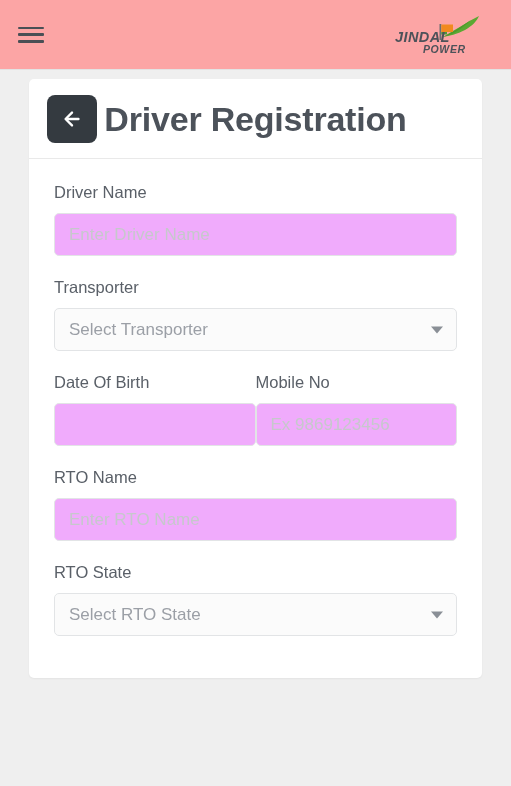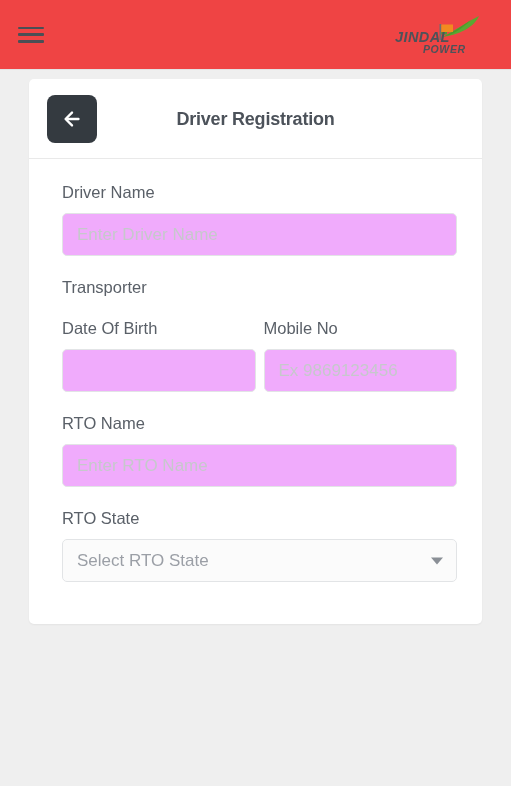--- a/index.html
+++ b/index.html
@@ -12,21 +12,21 @@
 
   body {
     background: #efefef;
     font-family: "Liberation Sans", sans-serif;
     -webkit-font-smoothing: antialiased;
   }
 
   
   .navbar {
     height: 70px;
-    background: #ef4444;
+    background: #fca5a5;
     border-bottom: 1px solid #e3e3e3;
     display: flex;
     align-items: center;
     justify-content: space-between;
     padding: 0 28px 0 18px;
   }
 
   .hamburger {
     width: 26px;
     height: 20px;
@@ -86,33 +86,33 @@
     align-items: center;
     justify-content: center;
     cursor: pointer;
     flex: 0 0 auto;
   }
   .back-button svg { display: block; }
 
   .page-title {
     flex: 1;
     text-align: center;
-    font-size: 18px;
+    font-size: 34px;
     font-weight: bold;
     color: #4c525a;
     letter-spacing: -0.2px;
     margin-right: 50px;
   }
 
   
   .card-body {
     padding: 24px 25px 20px 25px;
   }
 
-  .form-group { margin-bottom: 22px; margin-left: 8px; }
+  .form-group { margin-bottom: 22px; }
 
   .form-label {
     display: block;
     font-size: 16.5px;
     color: #5a6068;
     margin-bottom: 11px;
     font-weight: 400;
   }
 
   .form-control {
@@ -202,20 +202,26 @@
 
     <div class="card-body">
 
       <div class="form-group">
         <label class="form-label">Driver Name</label>
         <input class="form-control" type="text" placeholder="Enter Driver Name" style="">
       </div>
 
       <div class="form-group">
         <label class="form-label">Transporter</label>
+        <div class="select-wrap">
+          <select class="form-control">
+            <option>Select Transporter</option>
+          </select>
+          <span class="select-arrow"></span>
+        </div>
       </div>
 
       <div class="form-row">
         <div class="form-group">
           <label class="form-label">Date Of Birth</label>
           <input class="form-control" type="text" placeholder="" style="">
         </div>
         <div class="form-group">
           <label class="form-label">Mobile No</label>
           <input class="form-control" type="text" placeholder="Ex 9869123456" style="">

